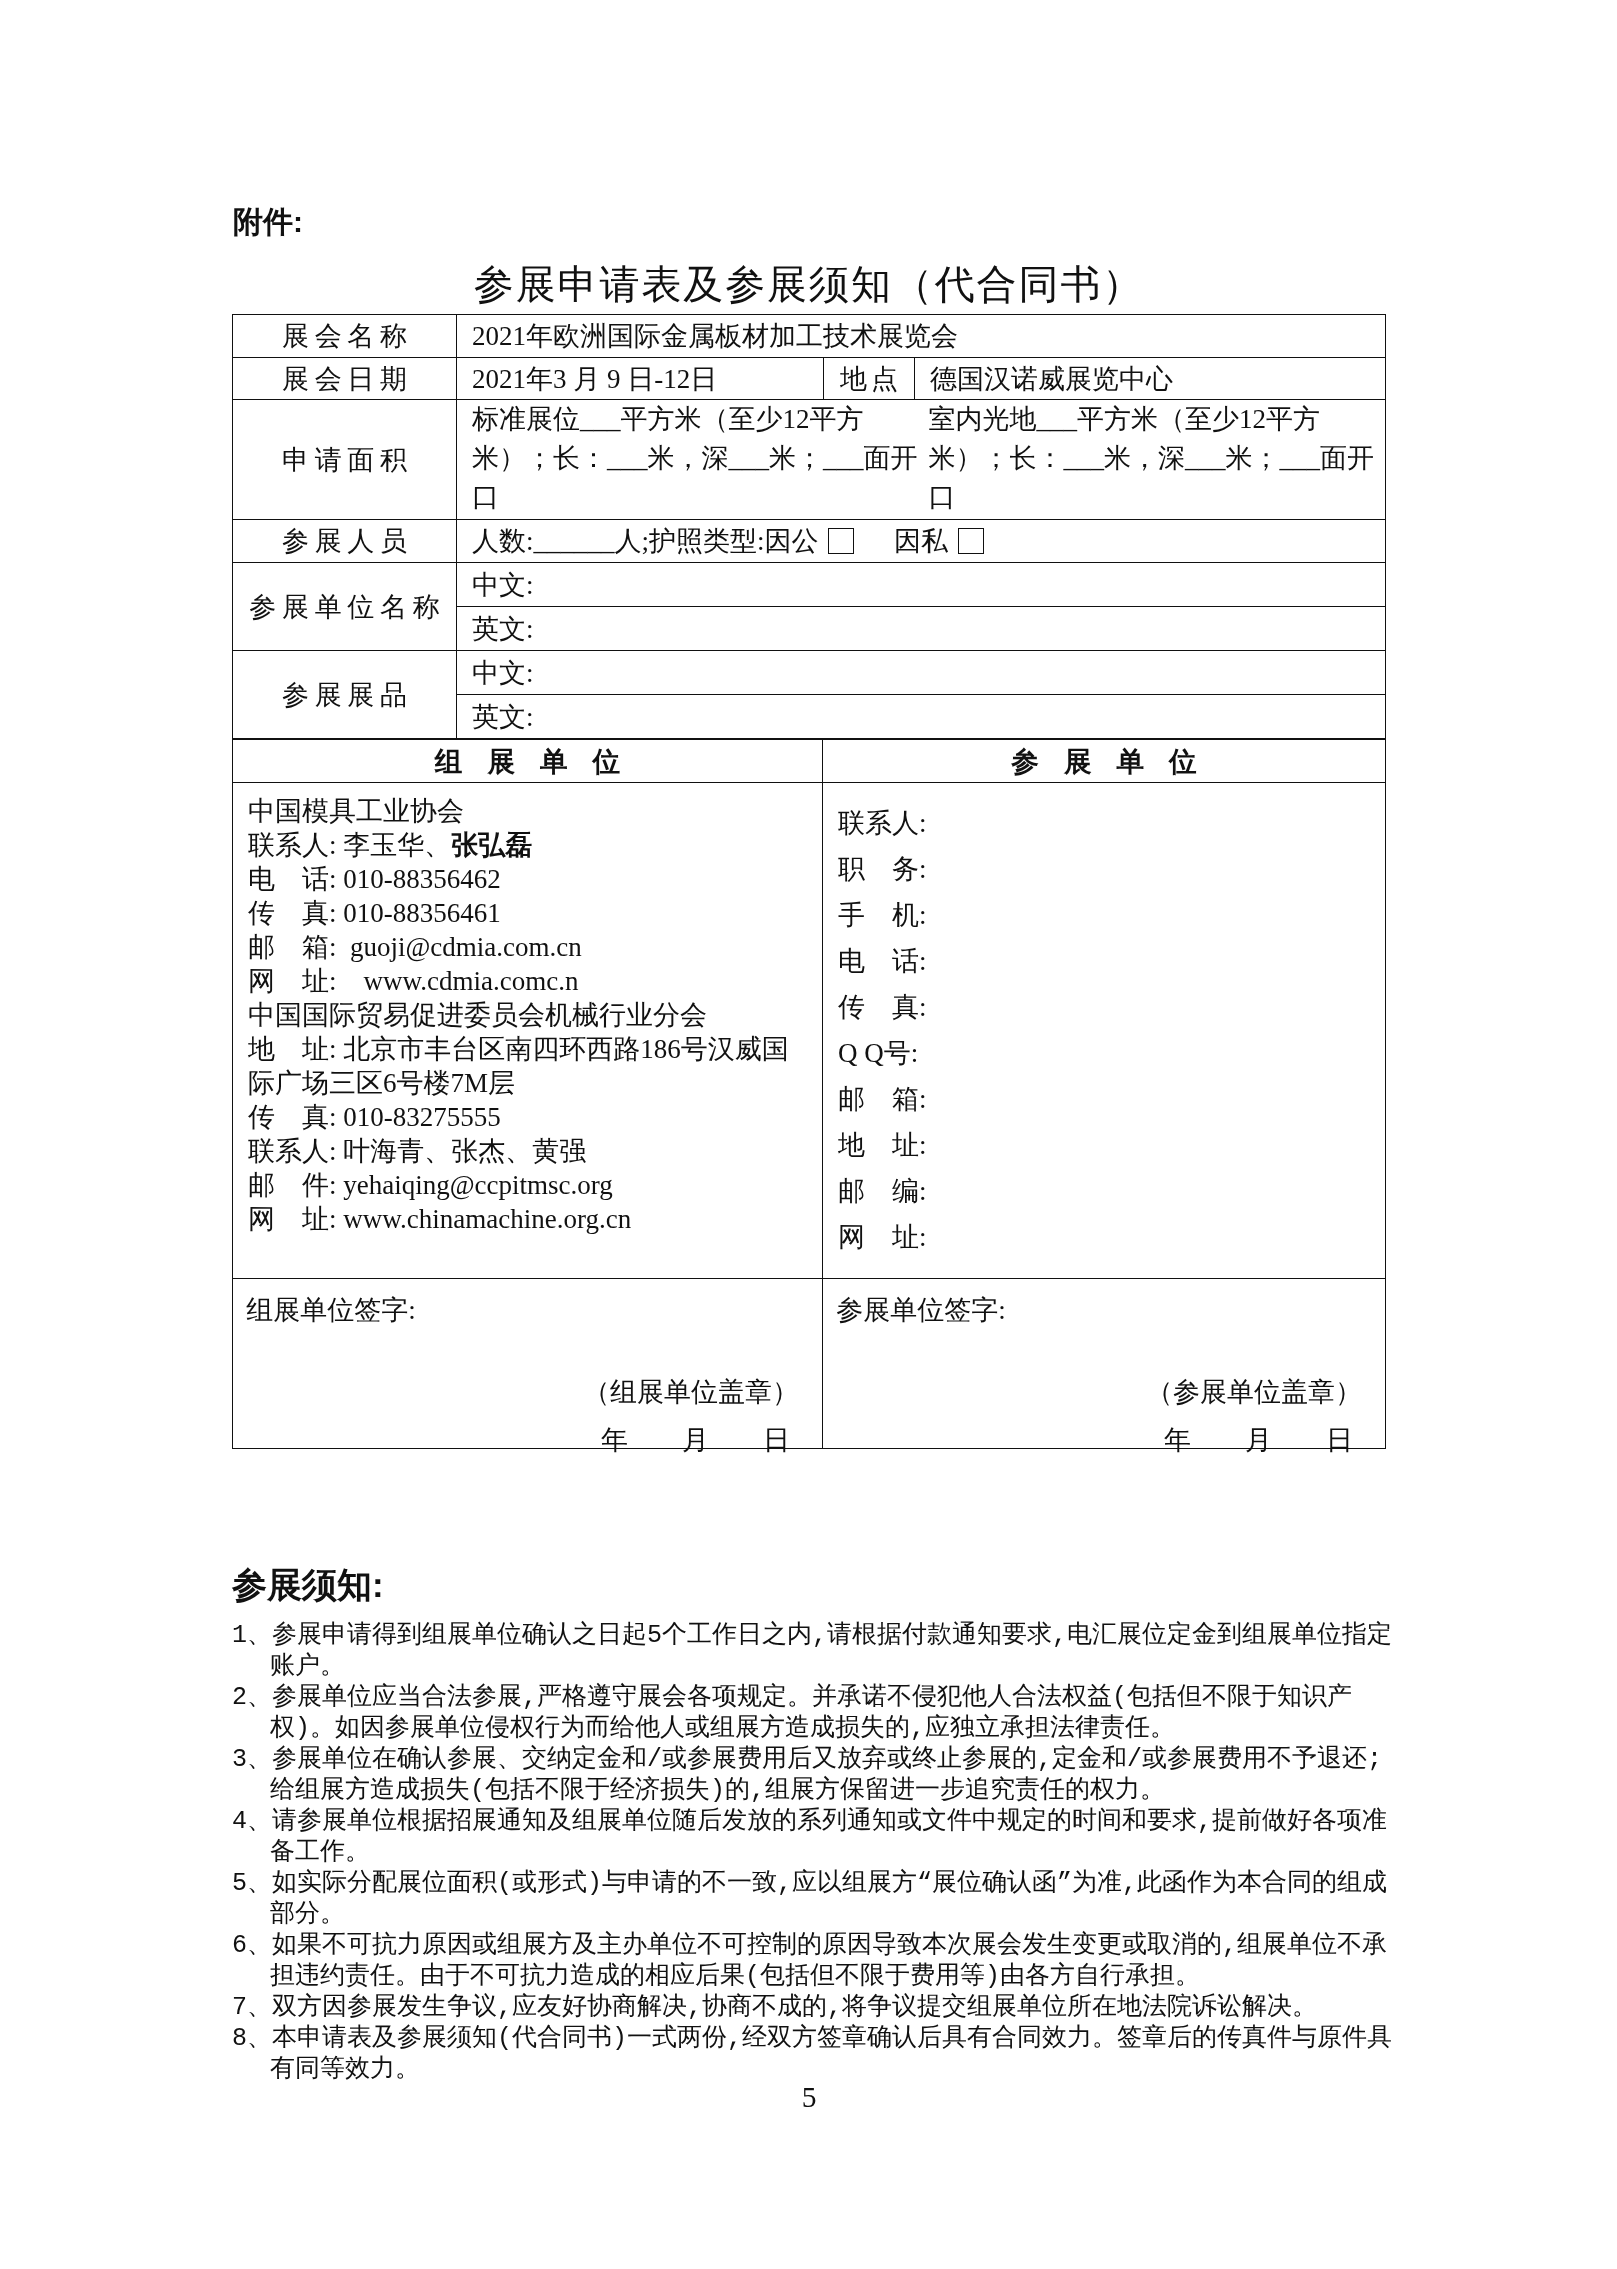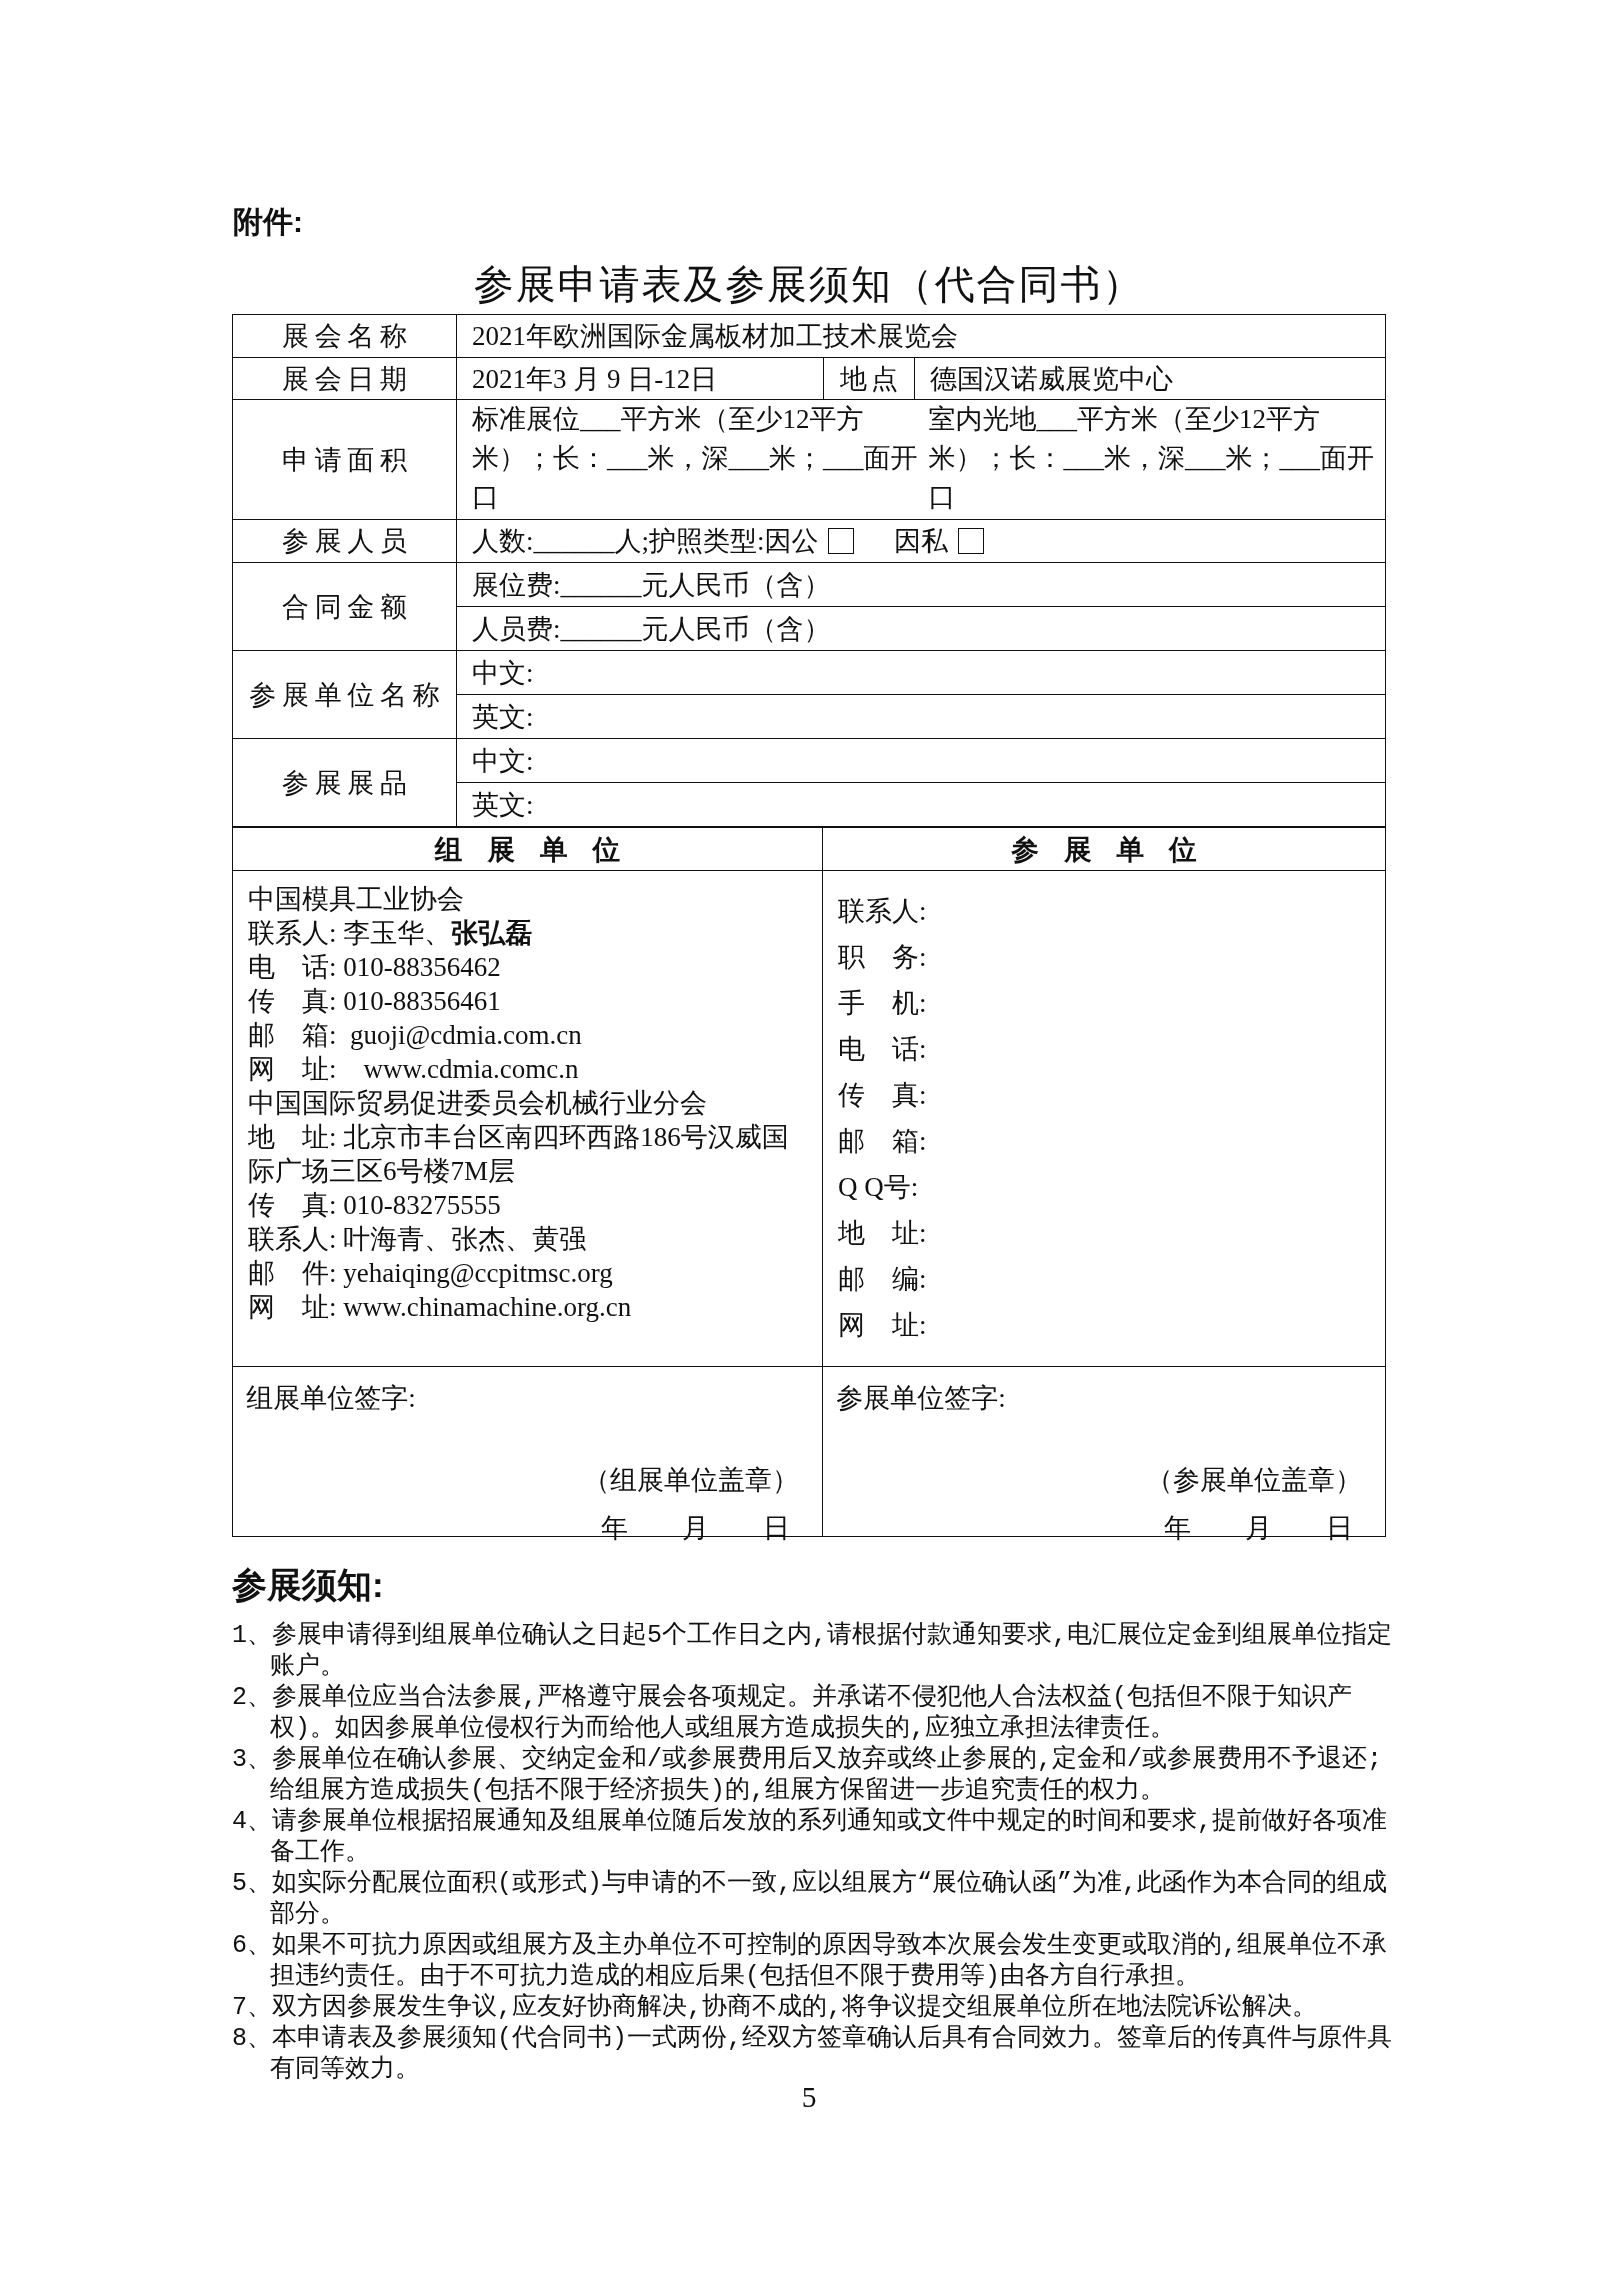--- a/index.html
+++ b/index.html
@@ -118,27 +118,20 @@
     <div class="row r4">
       <div class="lab">参展人员</div>
       <div class="val people">
         <span>人数:______人;护照类型:因公</span>
         <span class="cbx"></span>
         <span class="opt2">因私</span>
         <span class="cbx"></span>
       </div>
     </div>
 
-    <div class="row r5">
-      <div class="lab">合同金额</div>
-      <div class="stack">
-        <div class="sub">展位费:______元人民币（含）</div>
-        <div class="sub">人员费:______元人民币（含）</div>
-      </div>
-    </div>
 
     <div class="row r6">
       <div class="lab">参展单位名称</div>
       <div class="stack">
         <div class="sub">中文:</div>
         <div class="sub">英文:</div>
       </div>
     </div>
 
     <div class="row r7">
@@ -168,22 +161,22 @@
         <div class="org-line">联系人: 叶海青、张杰、黄强</div>
         <div class="org-line">邮　件: yehaiqing@ccpitmsc.org</div>
         <div class="org-line">网　址: www.chinamachine.org.cn</div>
       </div>
       <div class="exhcol">
         <div class="exh-line">联系人:</div>
         <div class="exh-line">职　务:</div>
         <div class="exh-line">手　机:</div>
         <div class="exh-line">电　话:</div>
         <div class="exh-line">传　真:</div>
+        <div class="exh-line">Q Q号:</div>
         <div class="exh-line">邮　箱:</div>
-        <div class="exh-line">Q Q号:</div>
         <div class="exh-line">地　址:</div>
         <div class="exh-line">邮　编:</div>
         <div class="exh-line">网　址:</div>
       </div>
     </div>
 
     <div class="row r10">
       <div class="colL sig">
         <div class="sig-label">组展单位签字:</div>
         <div class="sig-seal">（组展单位盖章）</div>

